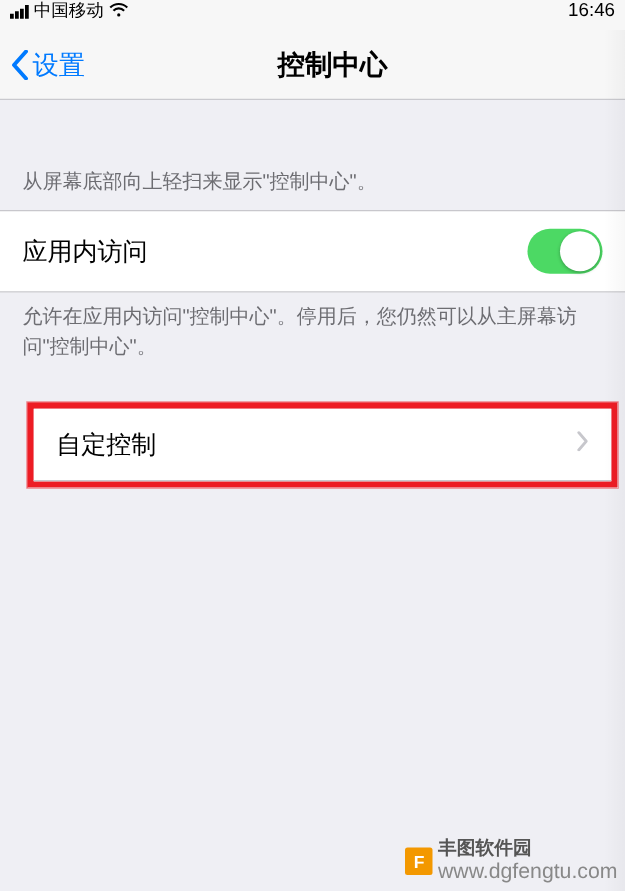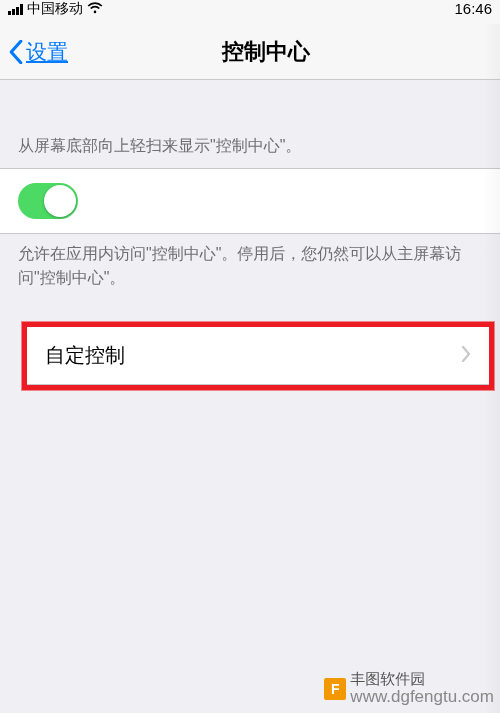--- a/index.html
+++ b/index.html
@@ -48,21 +48,20 @@
       display: flex;
       align-items: center;
       position: relative;
       padding: 0 8px;
     }
     .nav-back {
       display: flex; align-items: center;
       color: #007aff;
       font-size: 21px;
       gap: 2px;
-      text-decoration: underline;
     }
     .nav-back svg { width: 16px; height: 24px; }
     .nav-title {
       position: absolute; left:0; right:0;
       text-align: center;
       font-size: 22px;
       font-weight: 600;
       pointer-events: none;
       padding-left: 32px;
     }
@@ -125,21 +124,21 @@
       width: 22px; height: 22px;
       background: #f39800;
       color: #fff;
       display:flex;align-items:center;justify-content:center;
       font-weight:700;
       border-radius:2px;
       margin-right:4px;
       font-size:14px;
     }
     .watermark .wm-text { line-height:1.15; }
-    .watermark .wm-title { font-weight:400; color:#555; }
+    .watermark .wm-title { font-weight:700; color:#555; }
     .watermark .wm-url { font-size:17px; color:#888; }
 
     
     .scroll-edge {
       position:absolute; top:24px; right:0; bottom:0; width:17px;
       background: linear-gradient(to right, rgba(0,0,0,0) 0%, rgba(0,0,0,0.03) 100%);
       pointer-events:none;
     }
   </style>
 </head>
@@ -170,20 +169,21 @@
       </svg>
     <span>设置</span>
   </div>
   <div class="nav-title">控制中心</div>
 </div>
 
 <div class="section-header-pad"></div>
 <div class="section-header-text">从屏幕底部向上轻扫来显示"控制中心"。</div>
 
 <div class="cell">
+  <span>应用内访问</span>
   <span class="switch">
     <span class="switch-knob"></span>
   </span>
 </div>
 <div class="section-footer-text">允许在应用内访问"控制中心"。停用后，您仍然可以从主屏幕访问"控制中心"。</div>
 
 <div class="highlight-wrap">
   <div class="cell">
     <span>自定控制</span>
     <span class="chevron">

